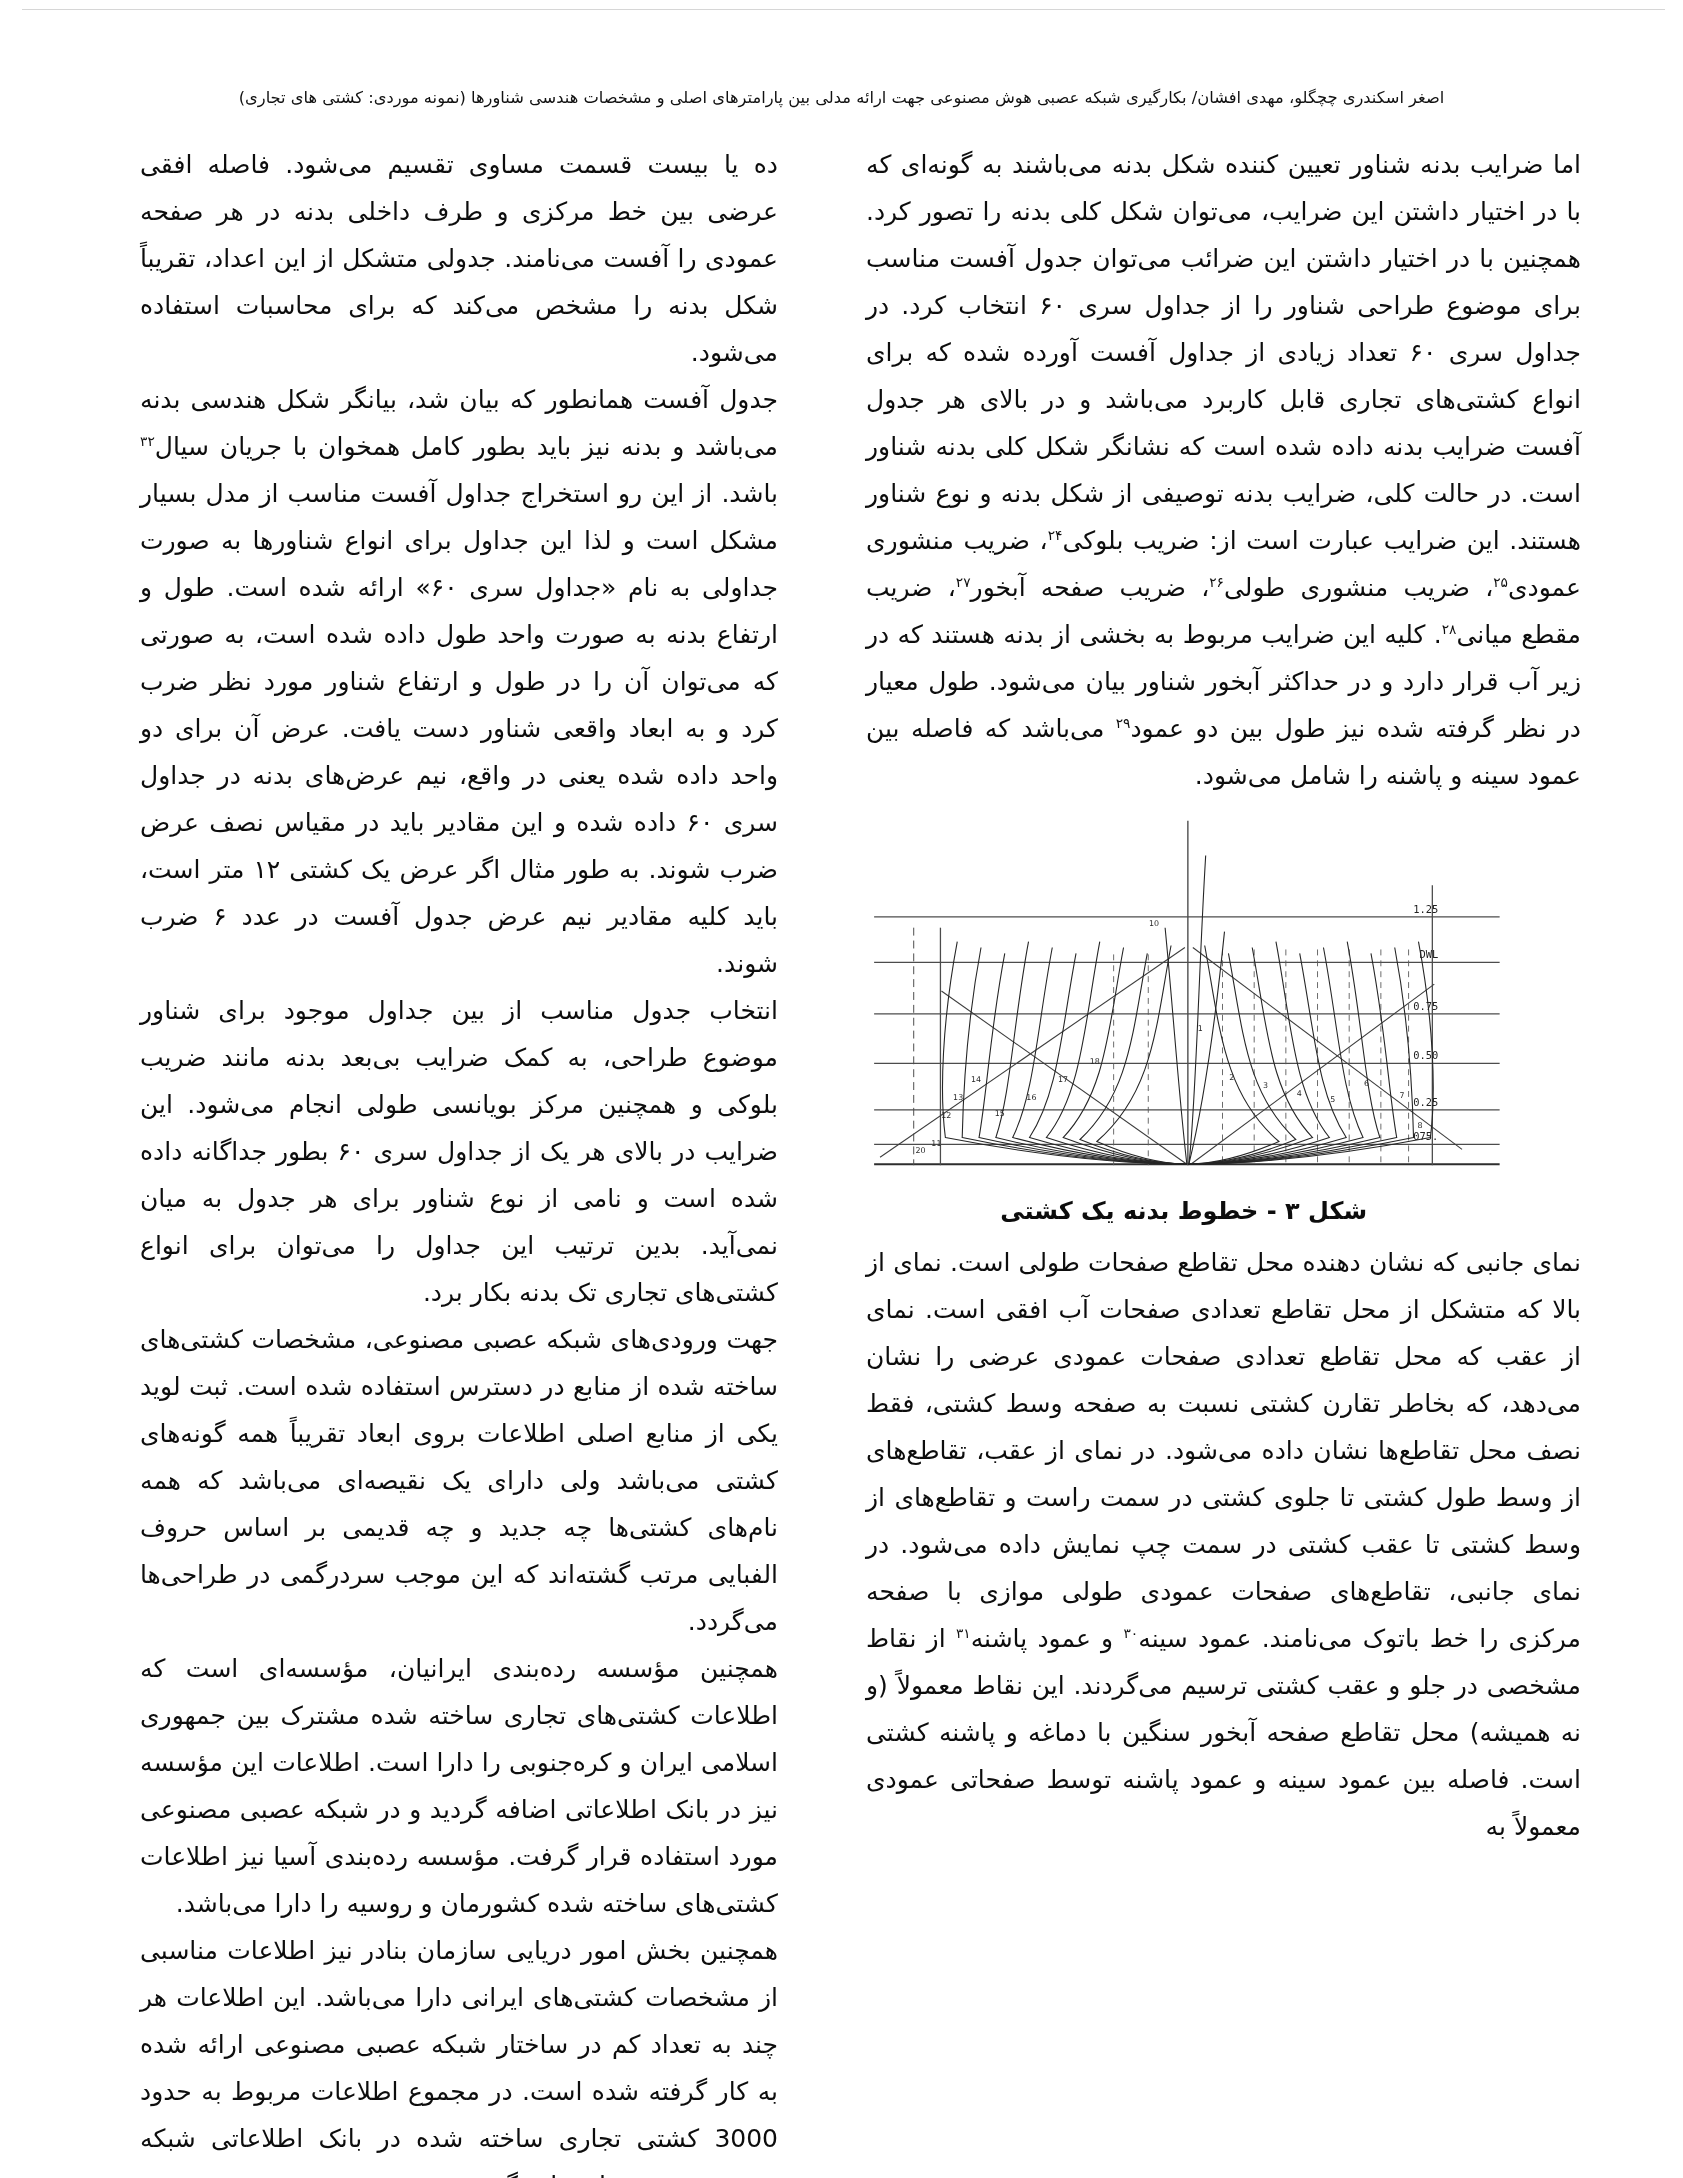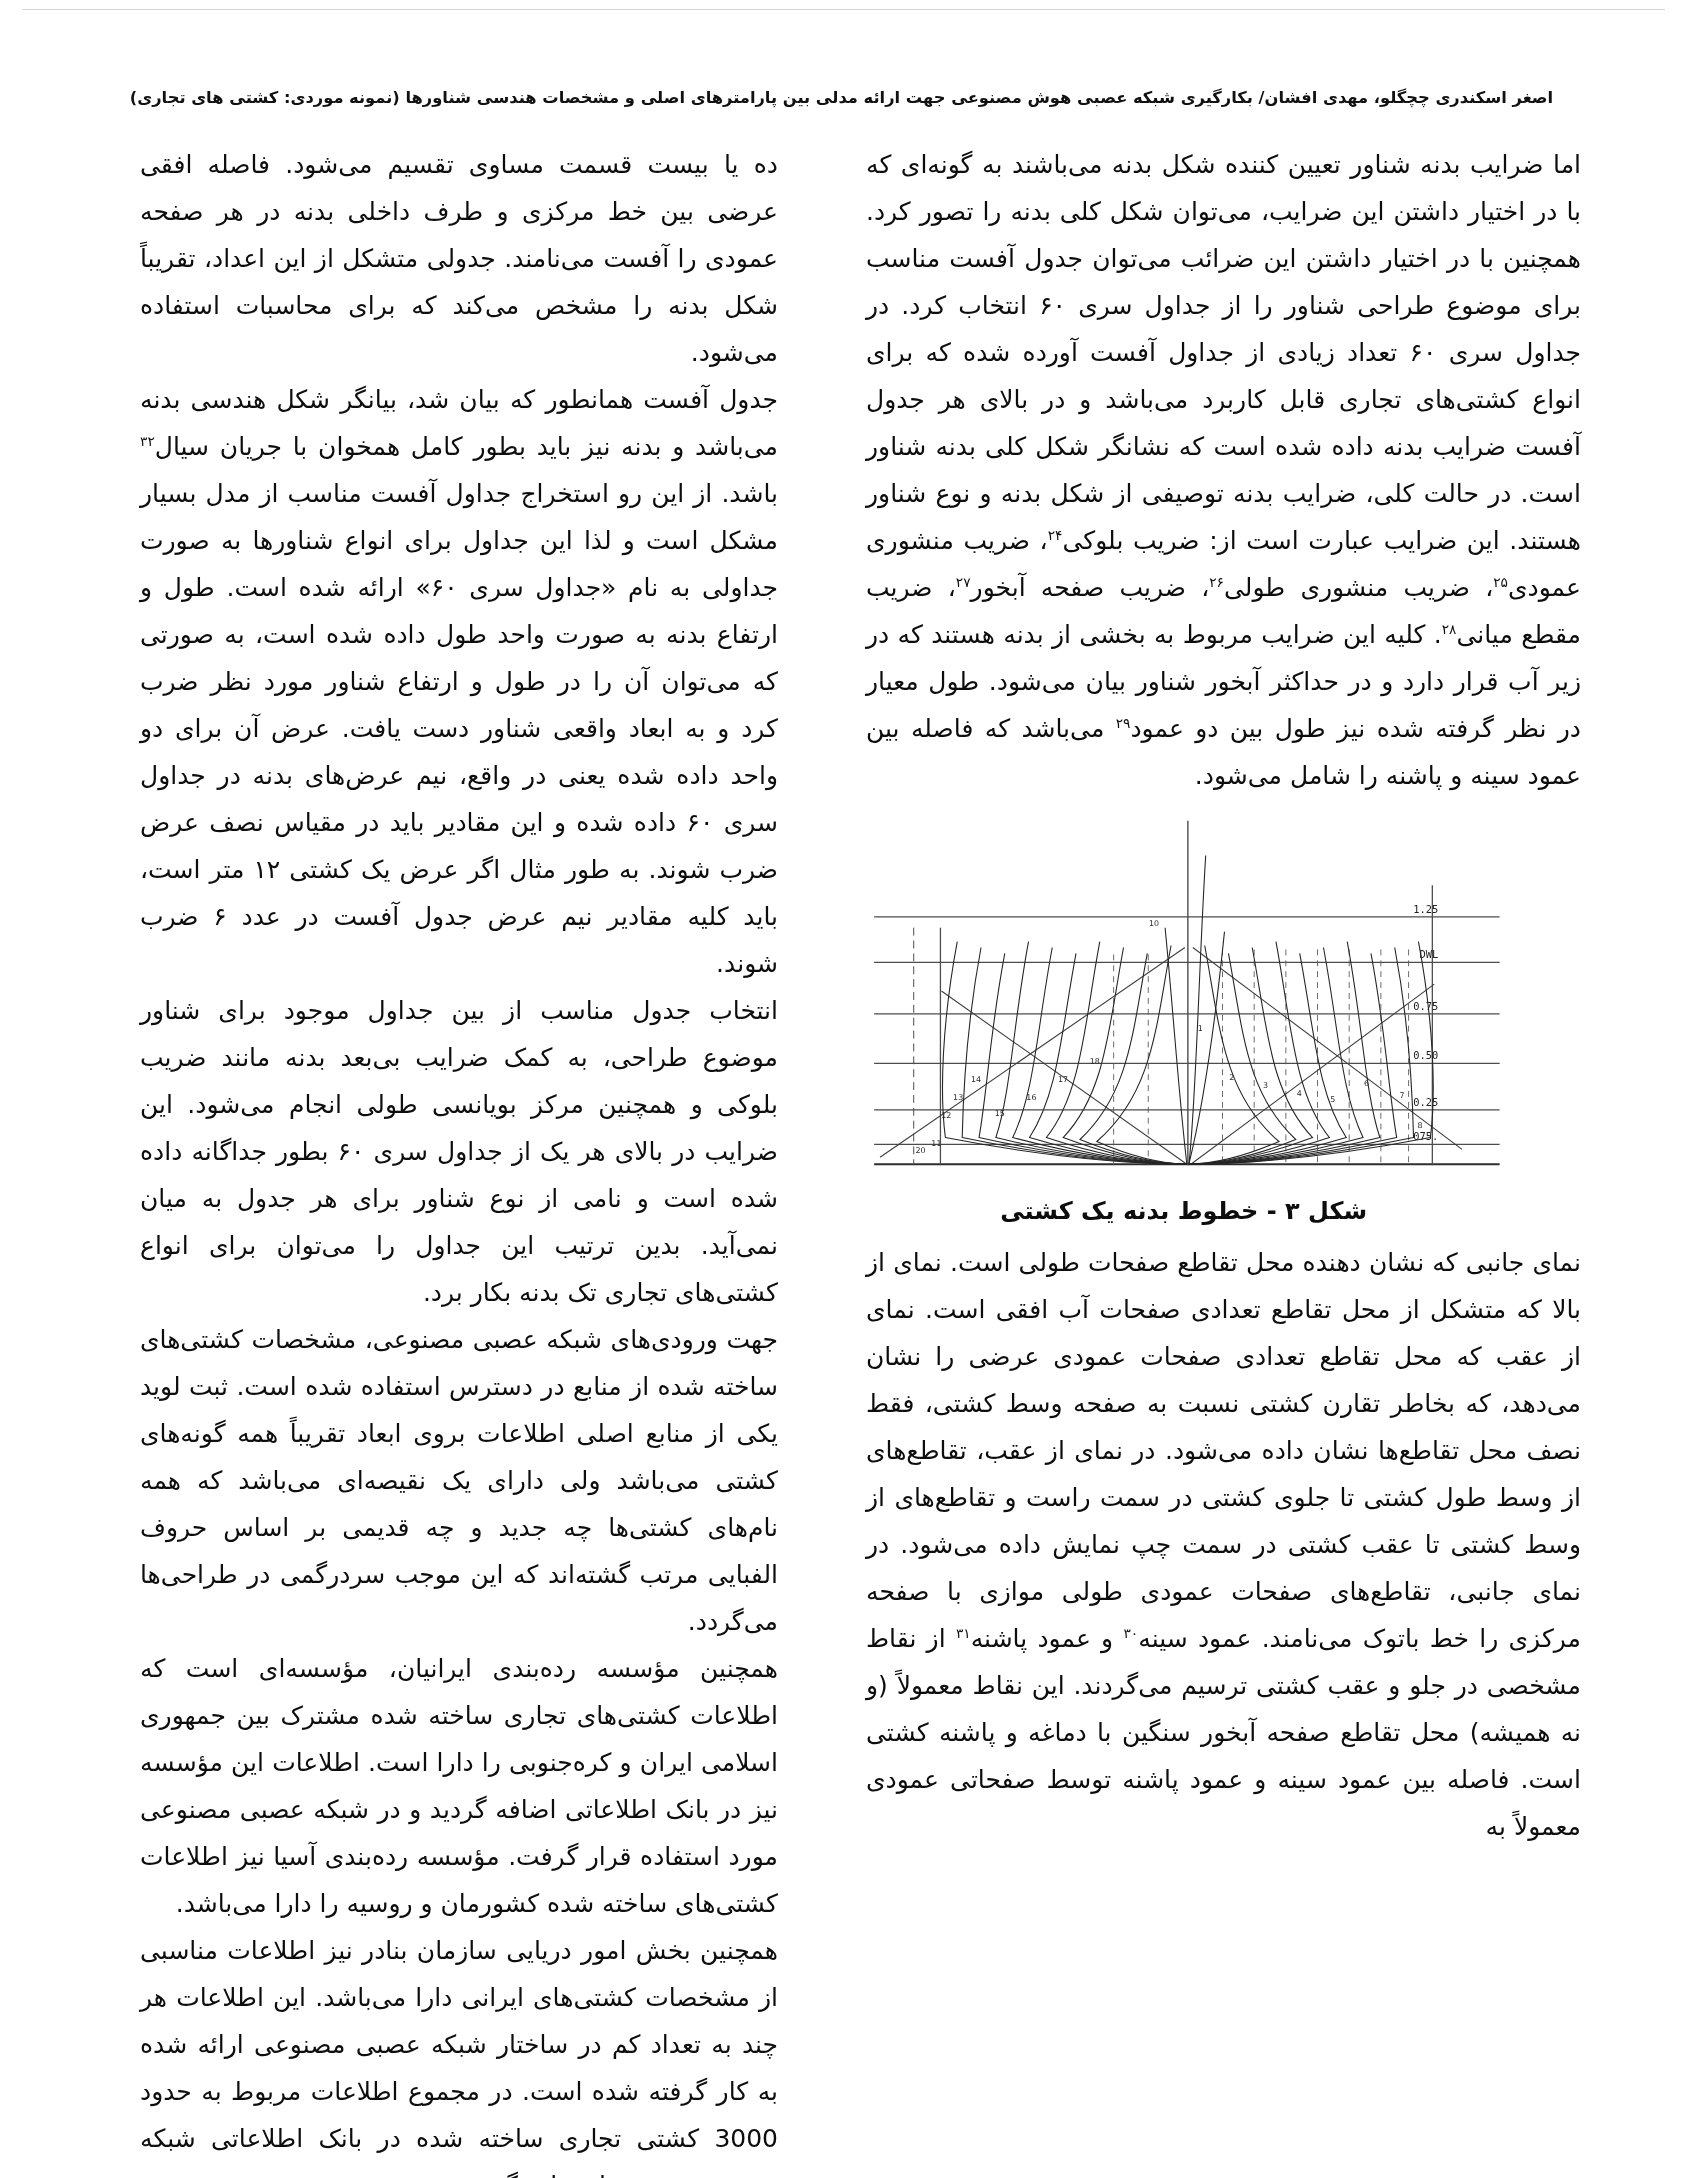--- a/index.html
+++ b/index.html
@@ -19,21 +19,20 @@
     opacity:.55;
   }
   .running-head{
     position:absolute;
     top:87px;left:89px;right:89px;
     text-align:center;
     font-size:16.3px;
     line-height:1.4;
     direction:rtl;
     color:#111;
-    font-weight:bold;
   }
   .columns{
     position:absolute;
     top:141px;
     right:102px;
     width:1479px;
     display:flex;
     gap:50px;
     direction:rtl;
   }

